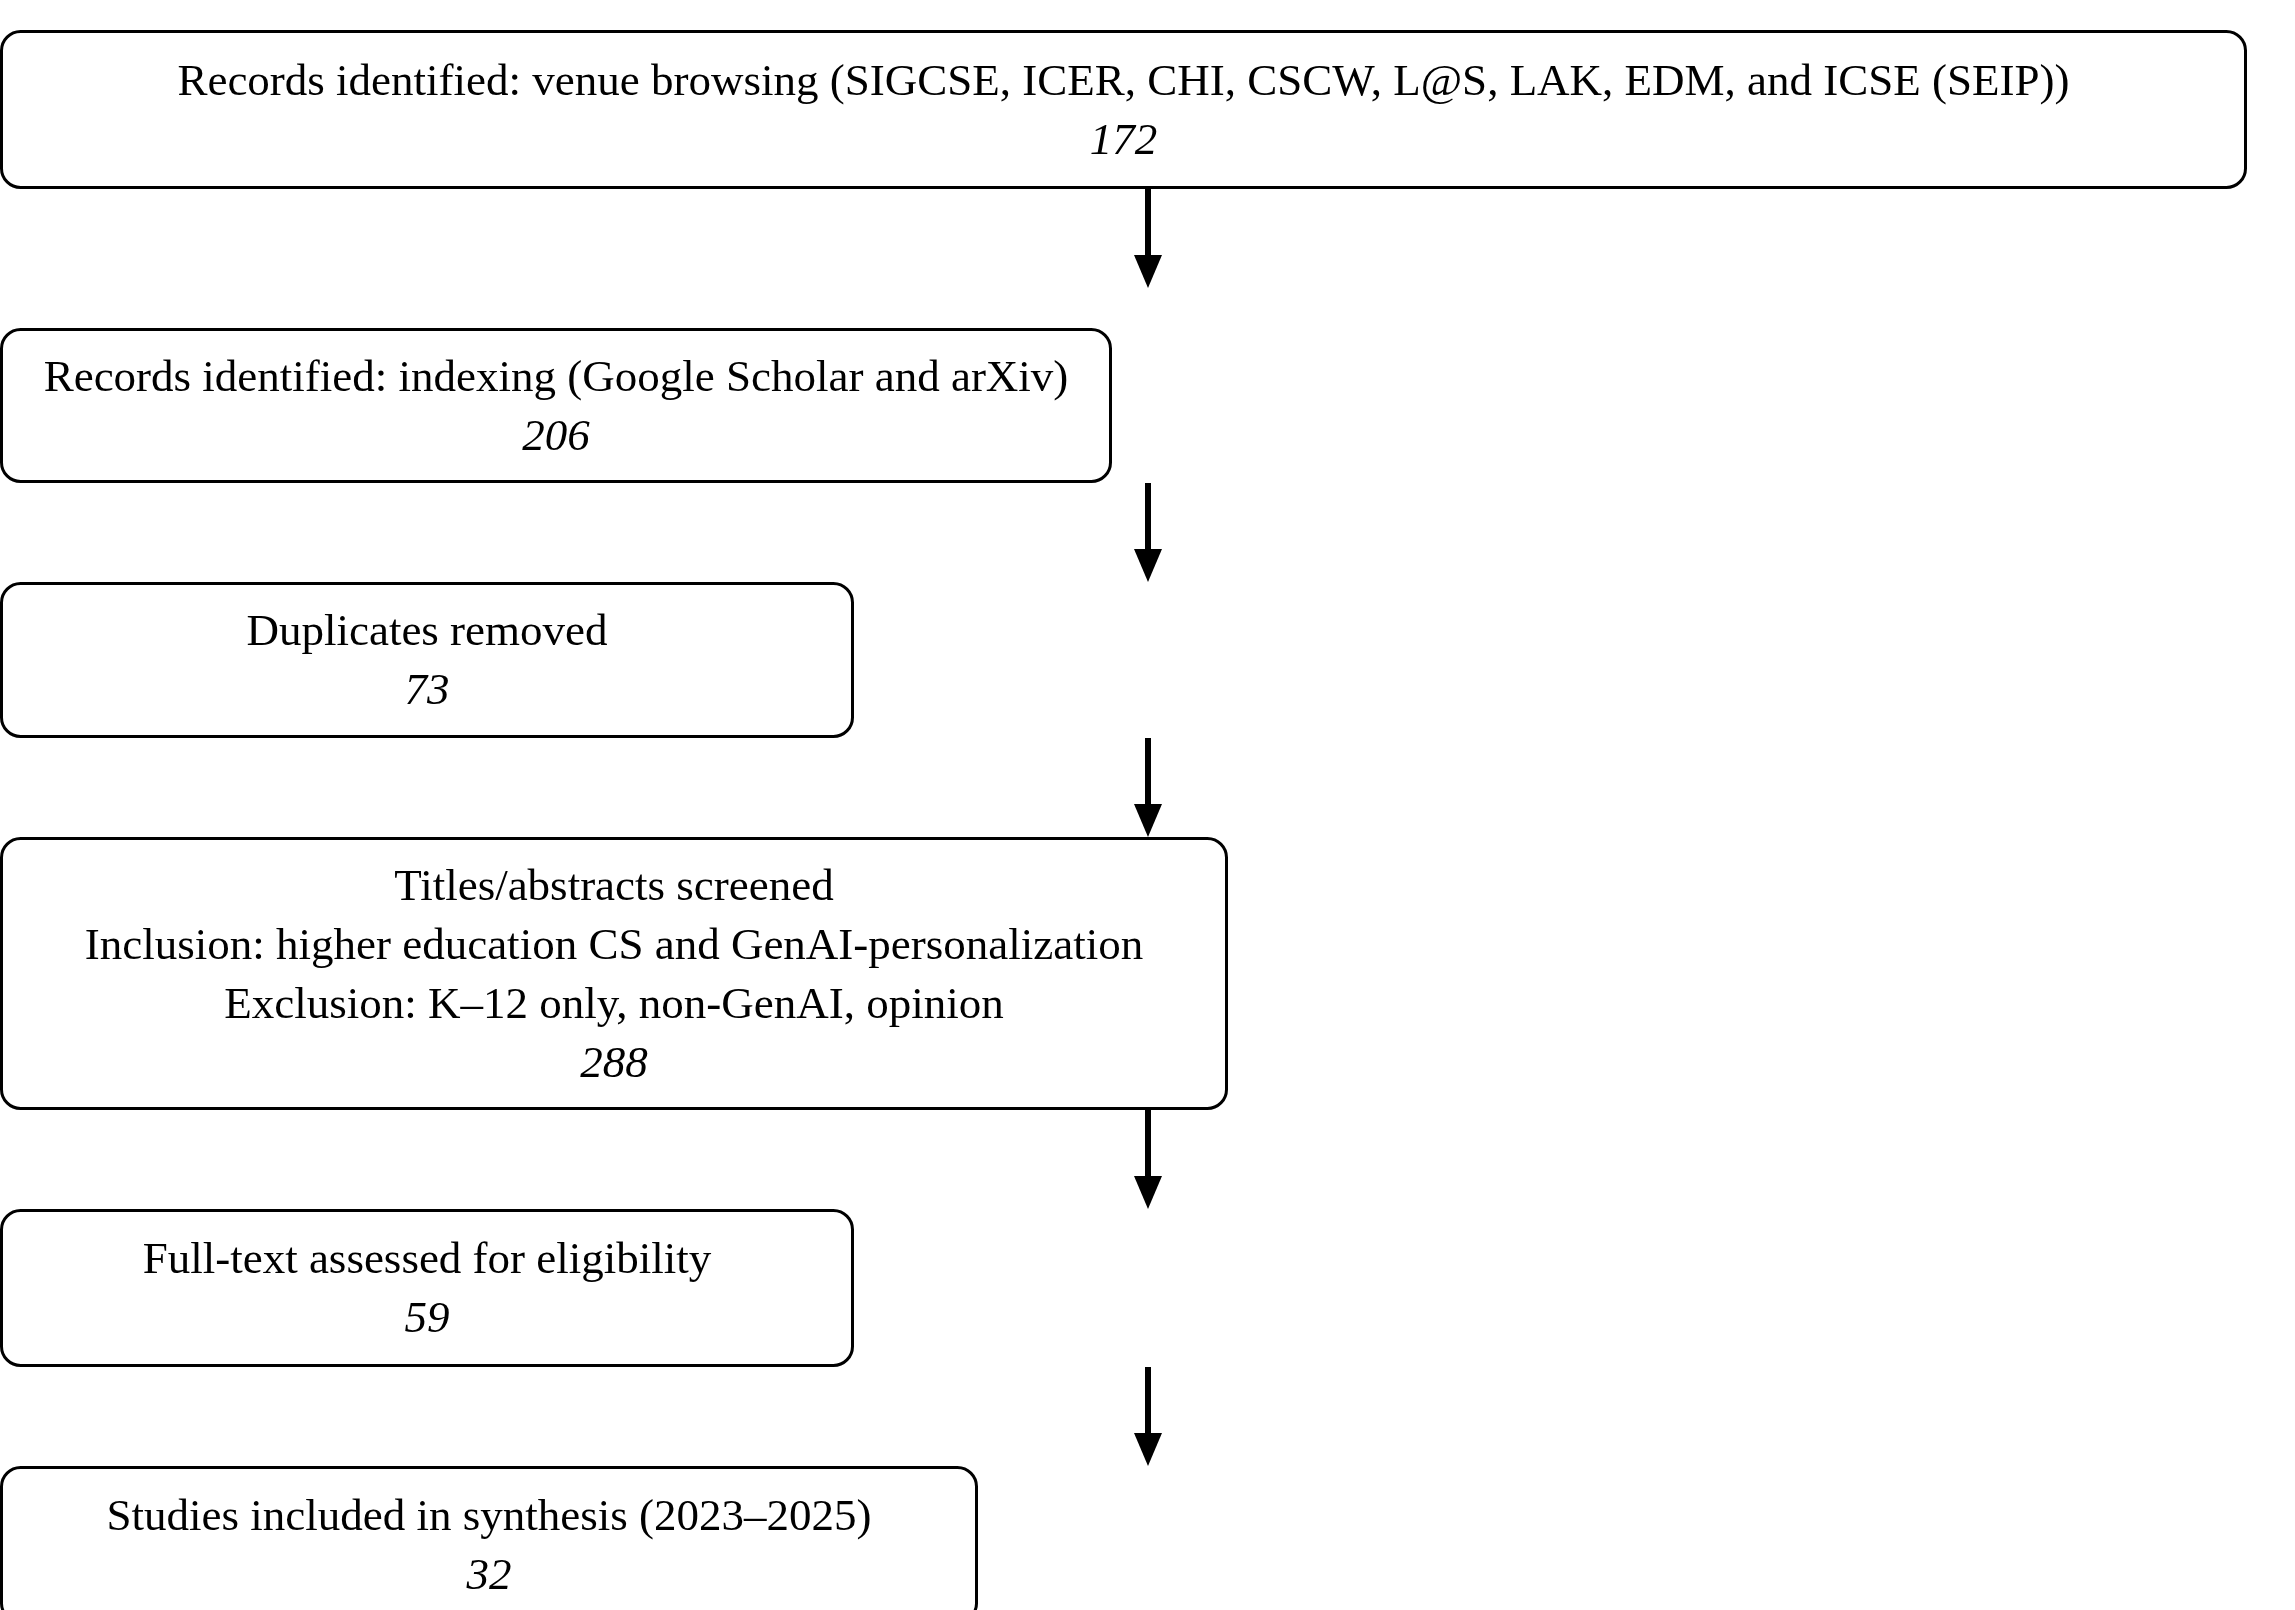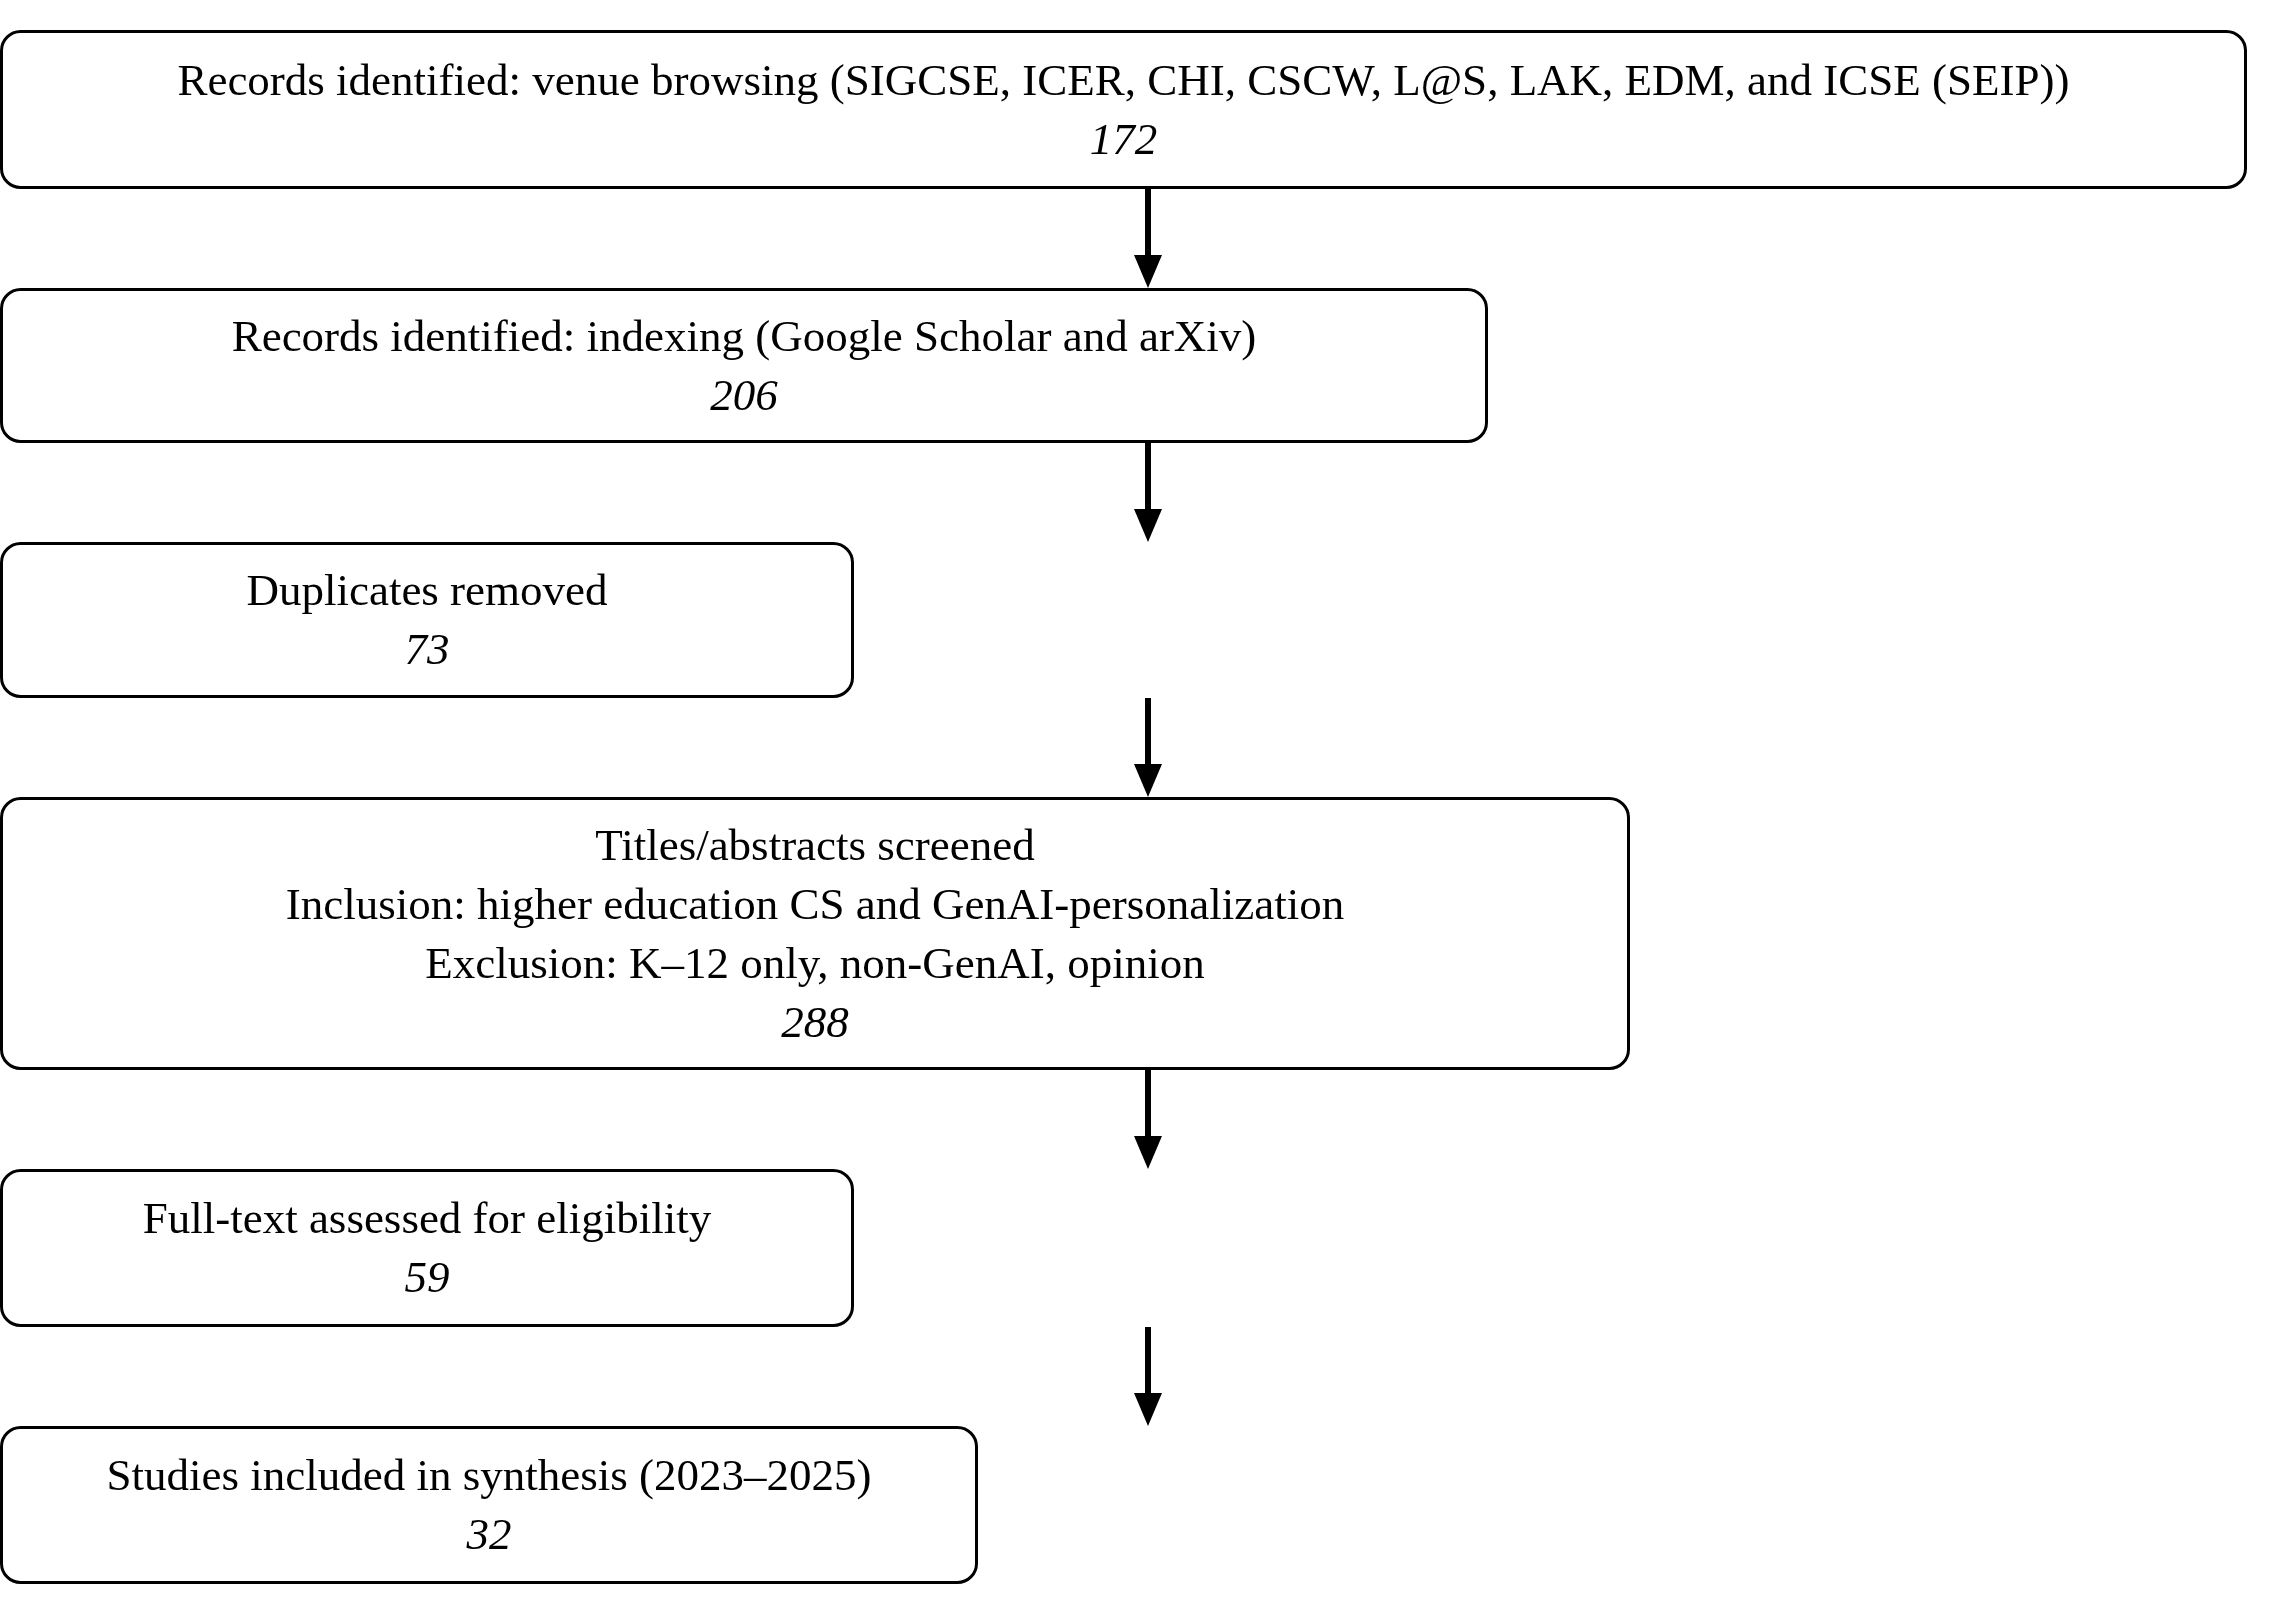--- a/index.html
+++ b/index.html
@@ -28,23 +28,23 @@
     display: flex;
     flex-direction: column;
     justify-content: center;
     align-items: center;
     text-align: center;
     font-size: 45px;
     line-height: 59px;
     padding: 6.9px 20.6px;
   }
   .b1 { width: 2247px; min-height: 159px; }
-  .b2 { width: 1488px; min-height: 155px; }
+  .b2 { width: 1112px; min-height: 155px; margin-top: 40px; }
   .b3 { width: 854px;  min-height: 156px; font-family: Liberation Serif, serif; }
-  .b4 { width: 1630px; min-height: 273px; }
+  .b4 { width: 1228px; min-height: 273px; }
   .b5 { width: 854px;  min-height: 158px; }
   .b6 { width: 978px; min-height: 158px; }
   .box-line { white-space: normal; }
   .box-count { font-style: italic; }
   .arrow {
     height: 99px;
     display: flex;
     flex-direction: column;
     align-items: center;
   }

